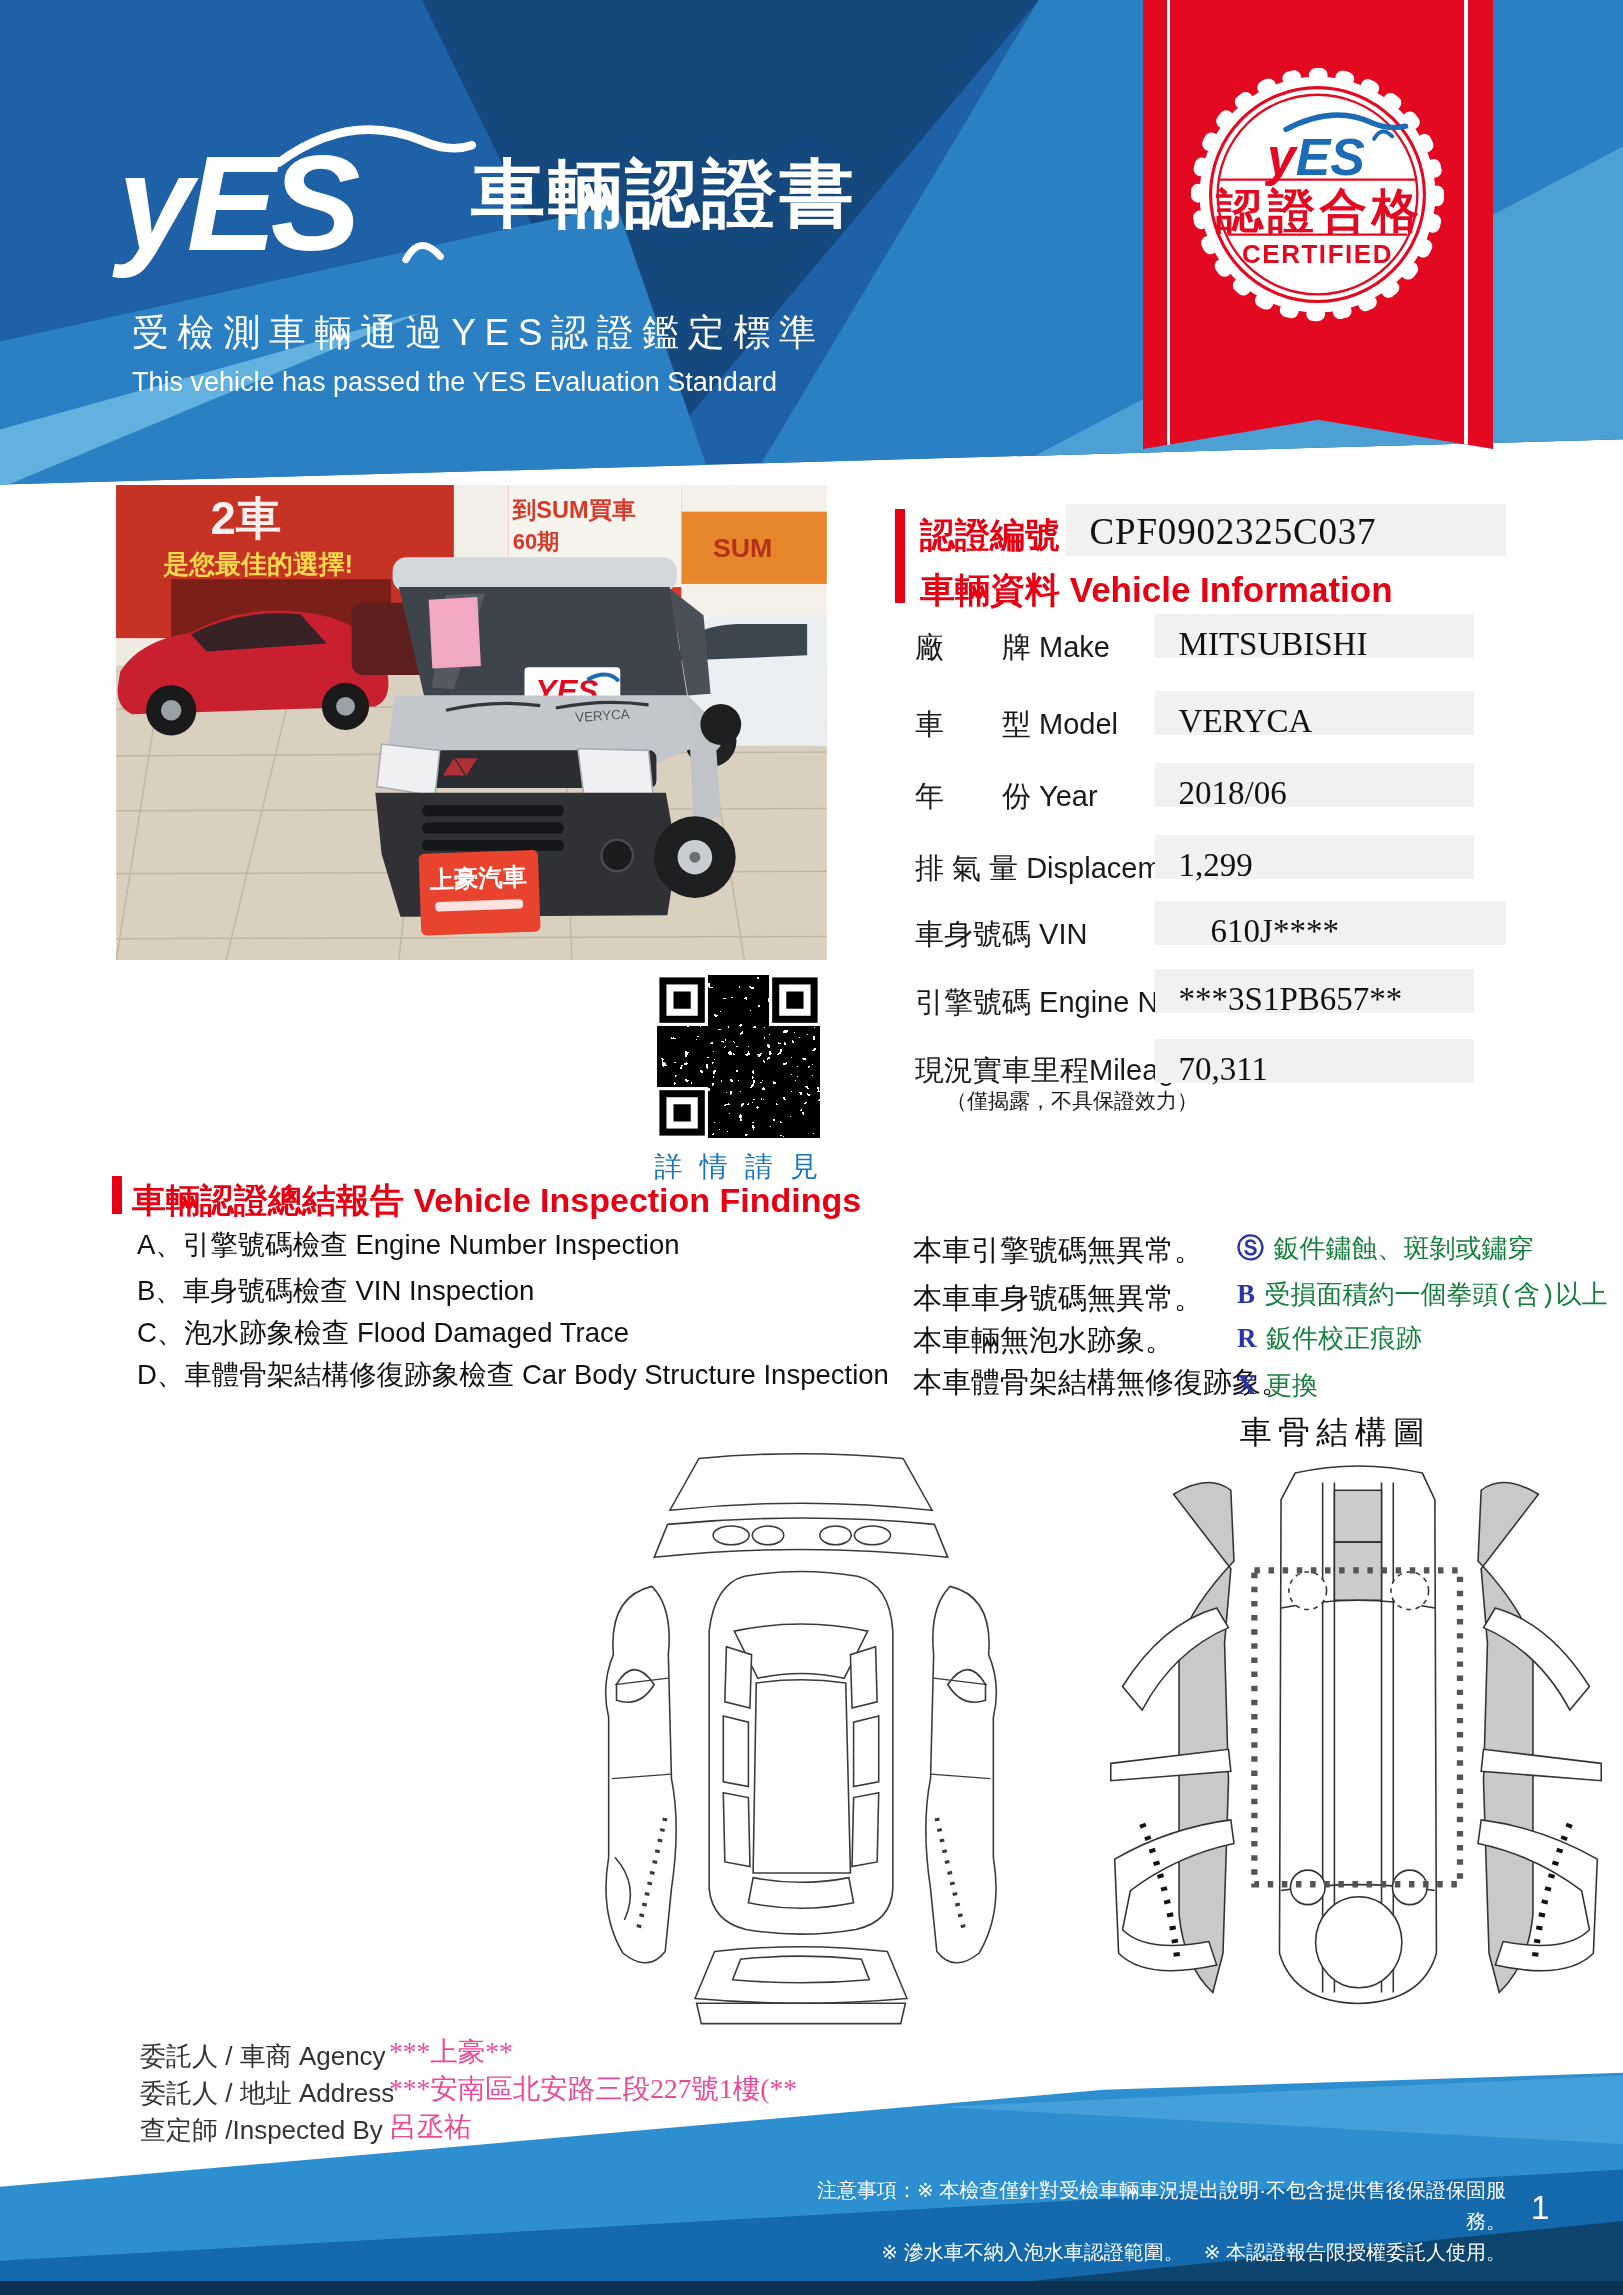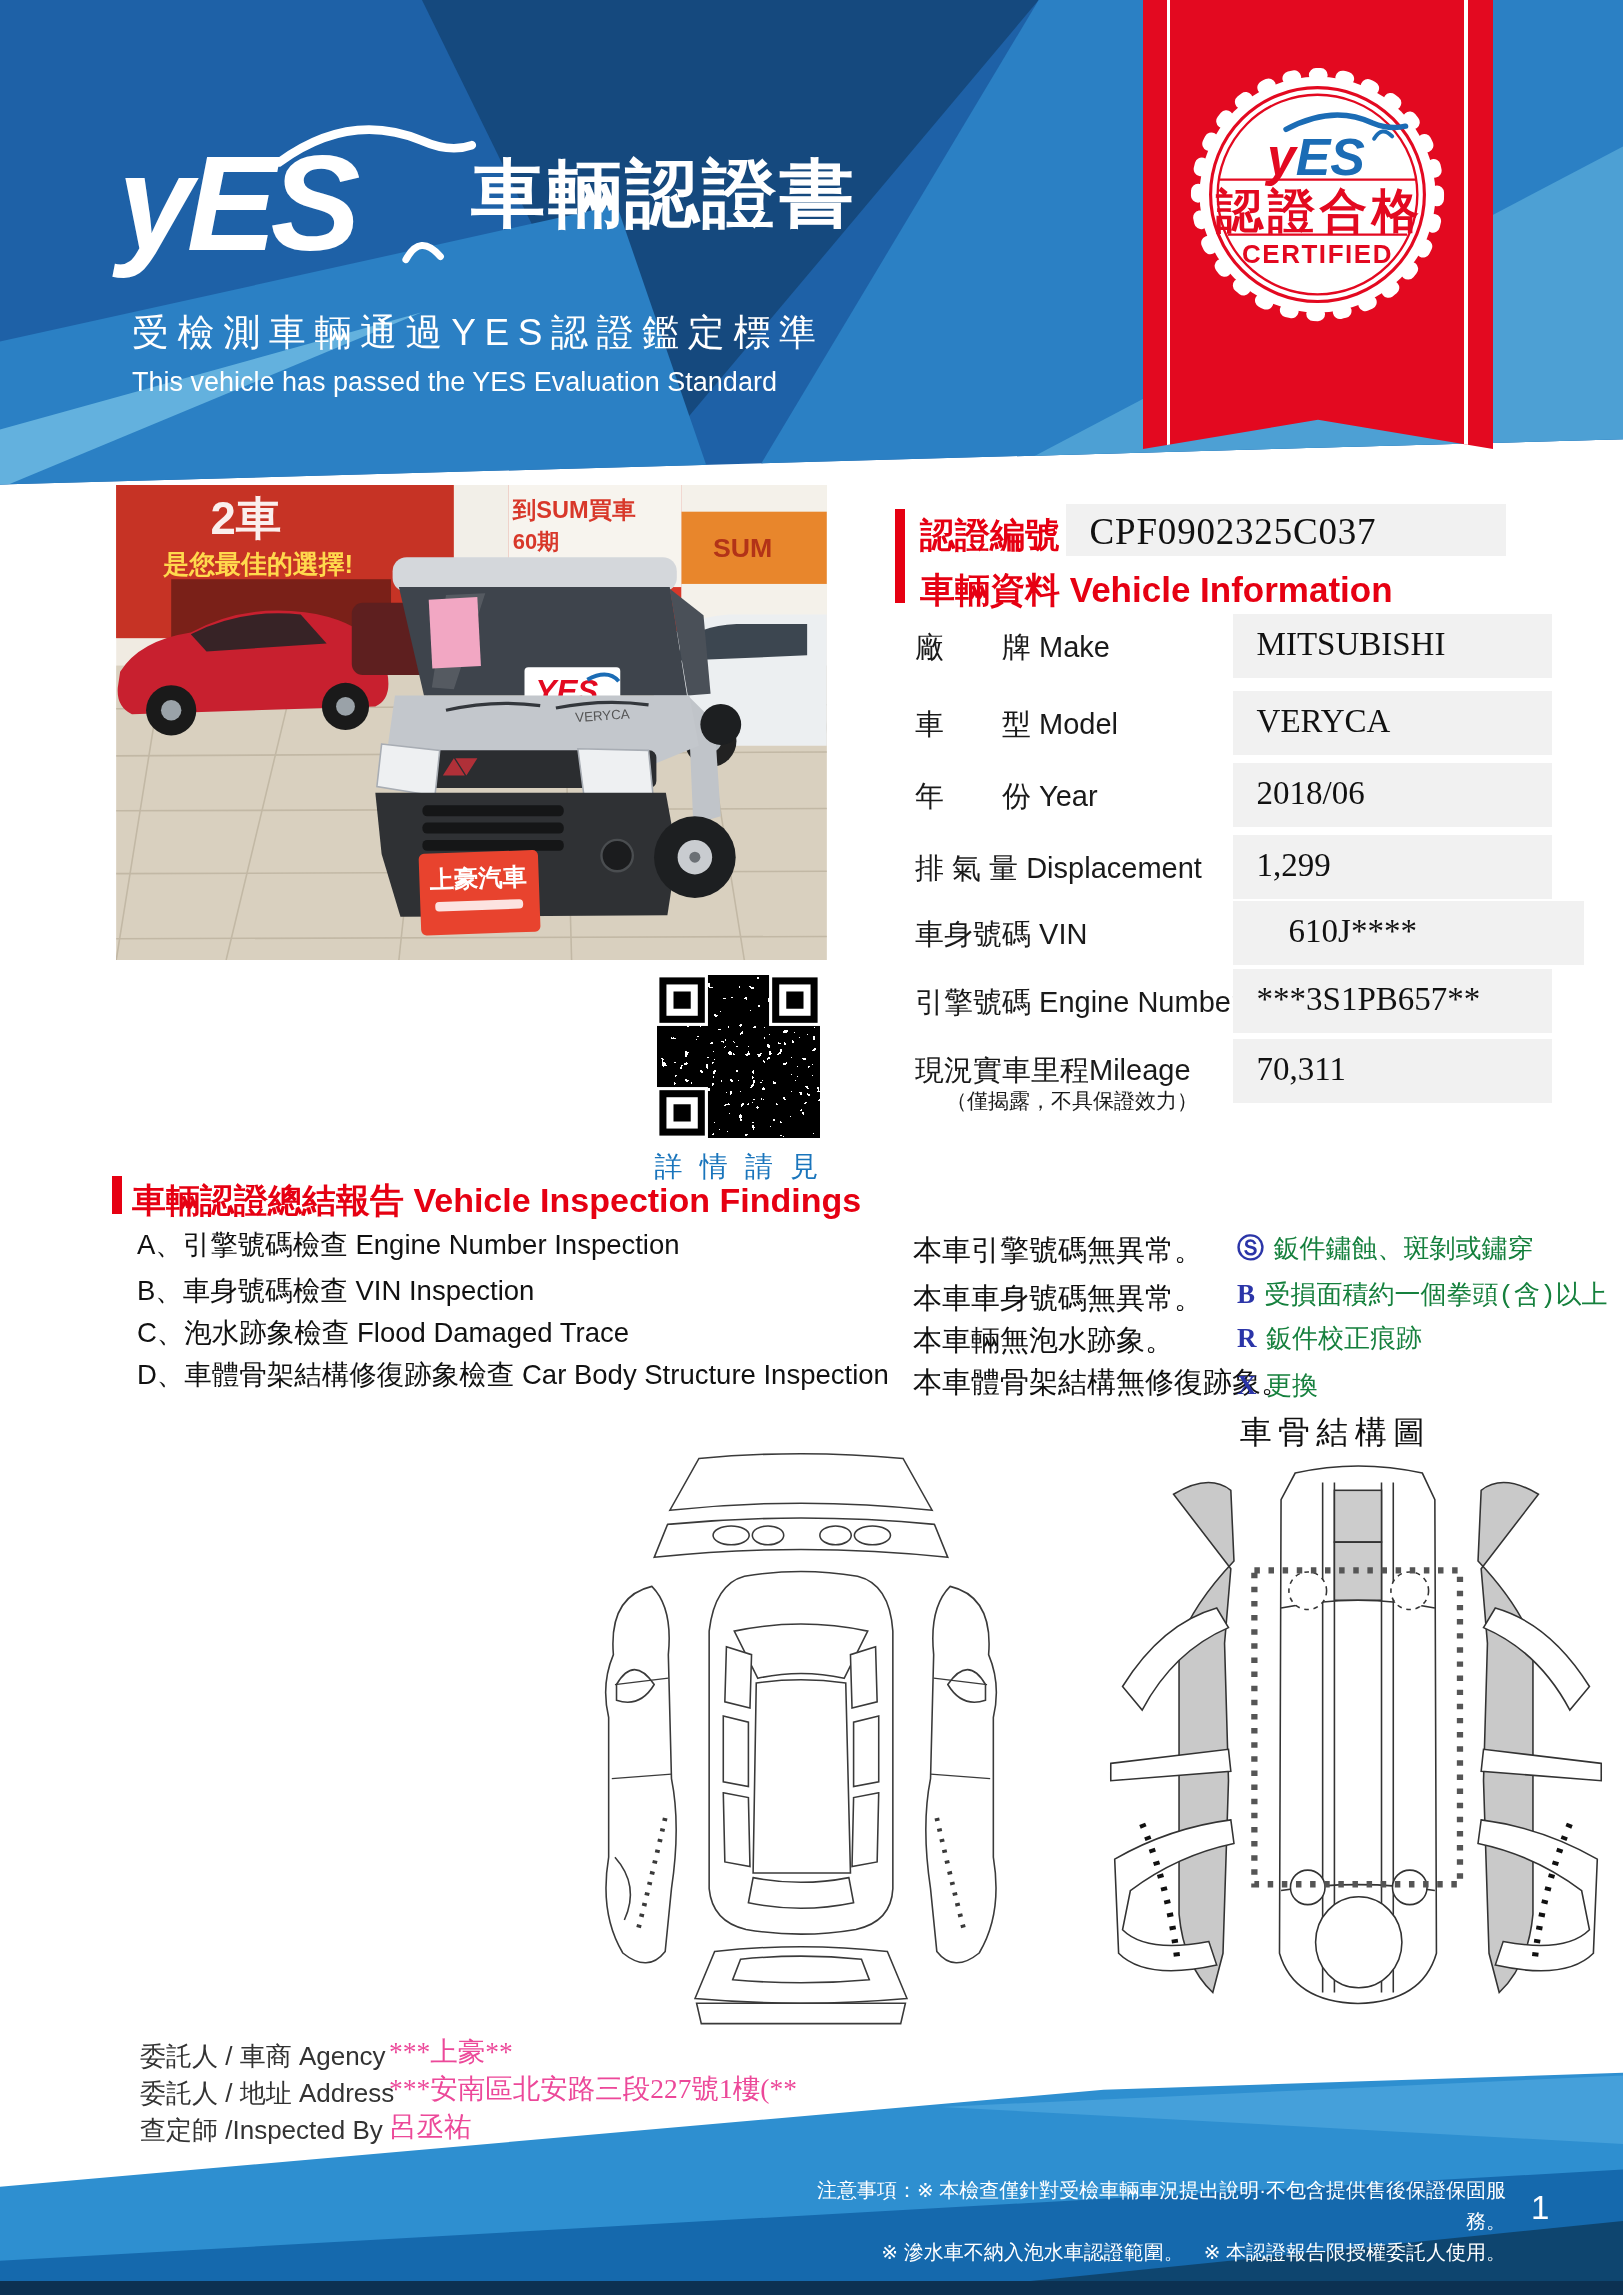--- a/index.html
+++ b/index.html
@@ -29,21 +29,21 @@
           clip-path:polygon(0 0,100% 0,100% 100%,50% 93.5%,0 100%);}
   .rib-stripe{position:absolute;top:0;bottom:0;width:3.9px;background:#fff;}
   
   .cert-bar{left:895px;top:509px;width:10.2px;height:94px;background:#e60012;}
   .cert-label{left:920px;top:512px;font-size:35px;}
   .cert-box{left:1066px;top:504px;width:440px;height:52px;}
   .cert-num{display:block;padding:6.3px 0 0 23.6px;font-size:37px;color:#111;letter-spacing:0.8px;}
   .vi-title{left:920px;top:567px;font-size:35px;}
   .vi-label{left:915px;font-size:29px;color:#1a1a1a;}
   .vi-note{left:946px;font-size:21px;color:#1a1a1a;}
-  .vi-box{left:1233px;width:319px;height:64px;}
+  .vi-box{left:1155px;width:319px;height:44px;}
   .vi-val{display:block;padding:11.8px 0 0 23.6px;font-size:33px;color:#111;}
   
   .f-bar{left:112px;top:1176px;width:10.2px;height:38px;background:#e60012;}
   .f-title{left:132px;top:1178px;font-size:34px;}
   .fi{left:137px;font-size:27.5px;color:#111;}
   .fr{left:913px;font-size:29px;color:#111;}
   .lg{left:1237px;}
   .lgm{color:#2b35a8;font-family:"Liberation Serif","DejaVu Serif",serif;font-size:27px;margin-right:9.4px;}
   .lgt{font-family:Liberation Mono, monospace;font-size:26px;color:#15803d;}
   .qr-caption{left:627px;top:1148px;width:236px;text-align:center;font-size:28px;

